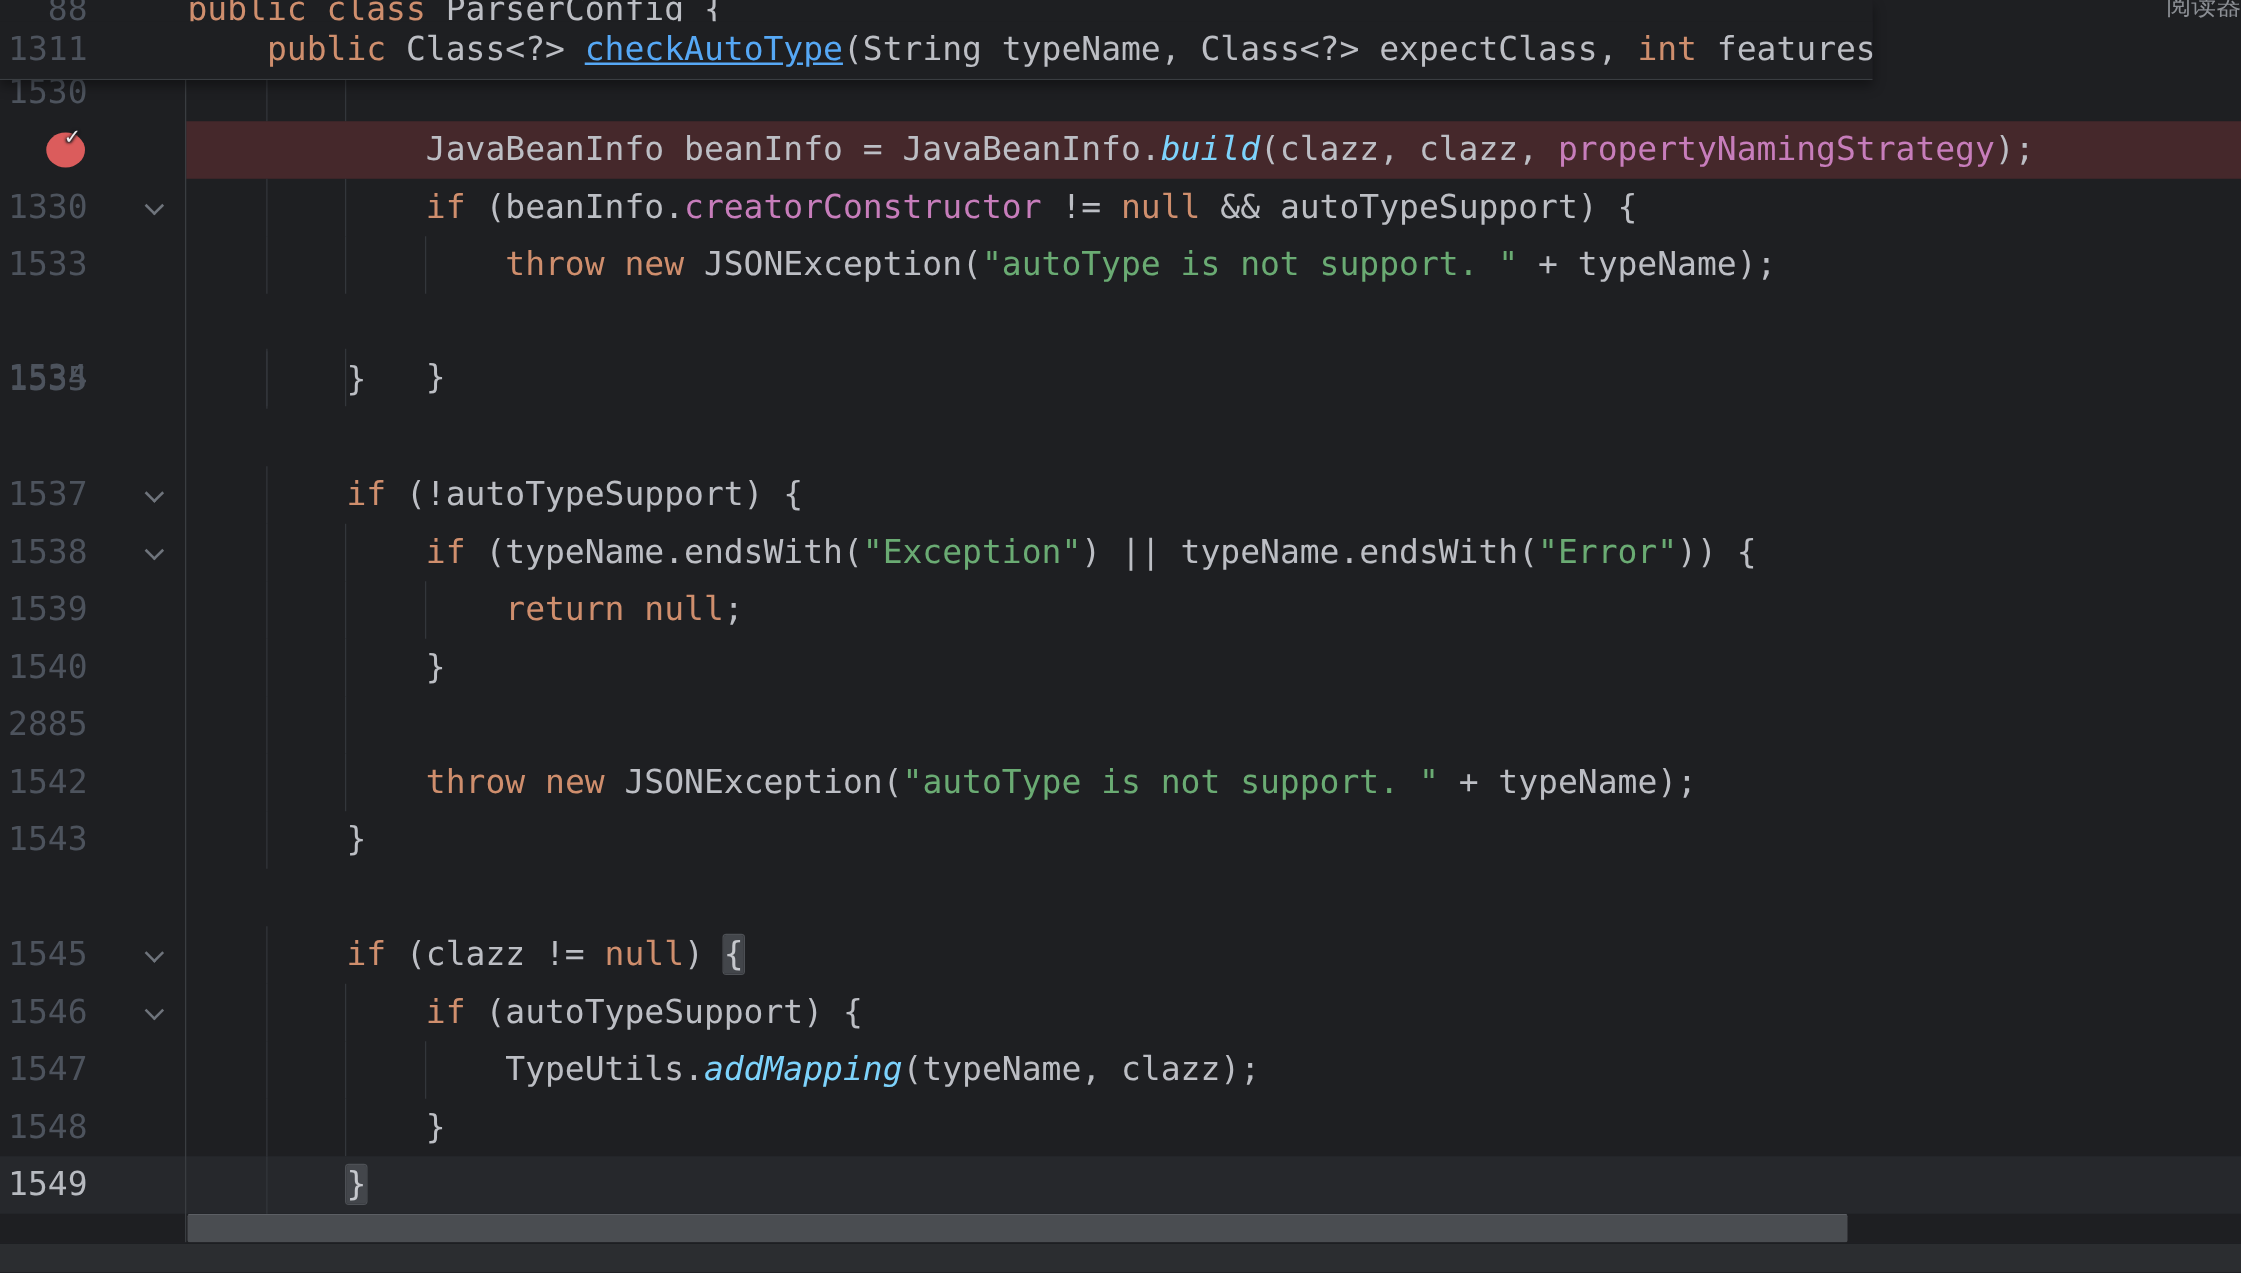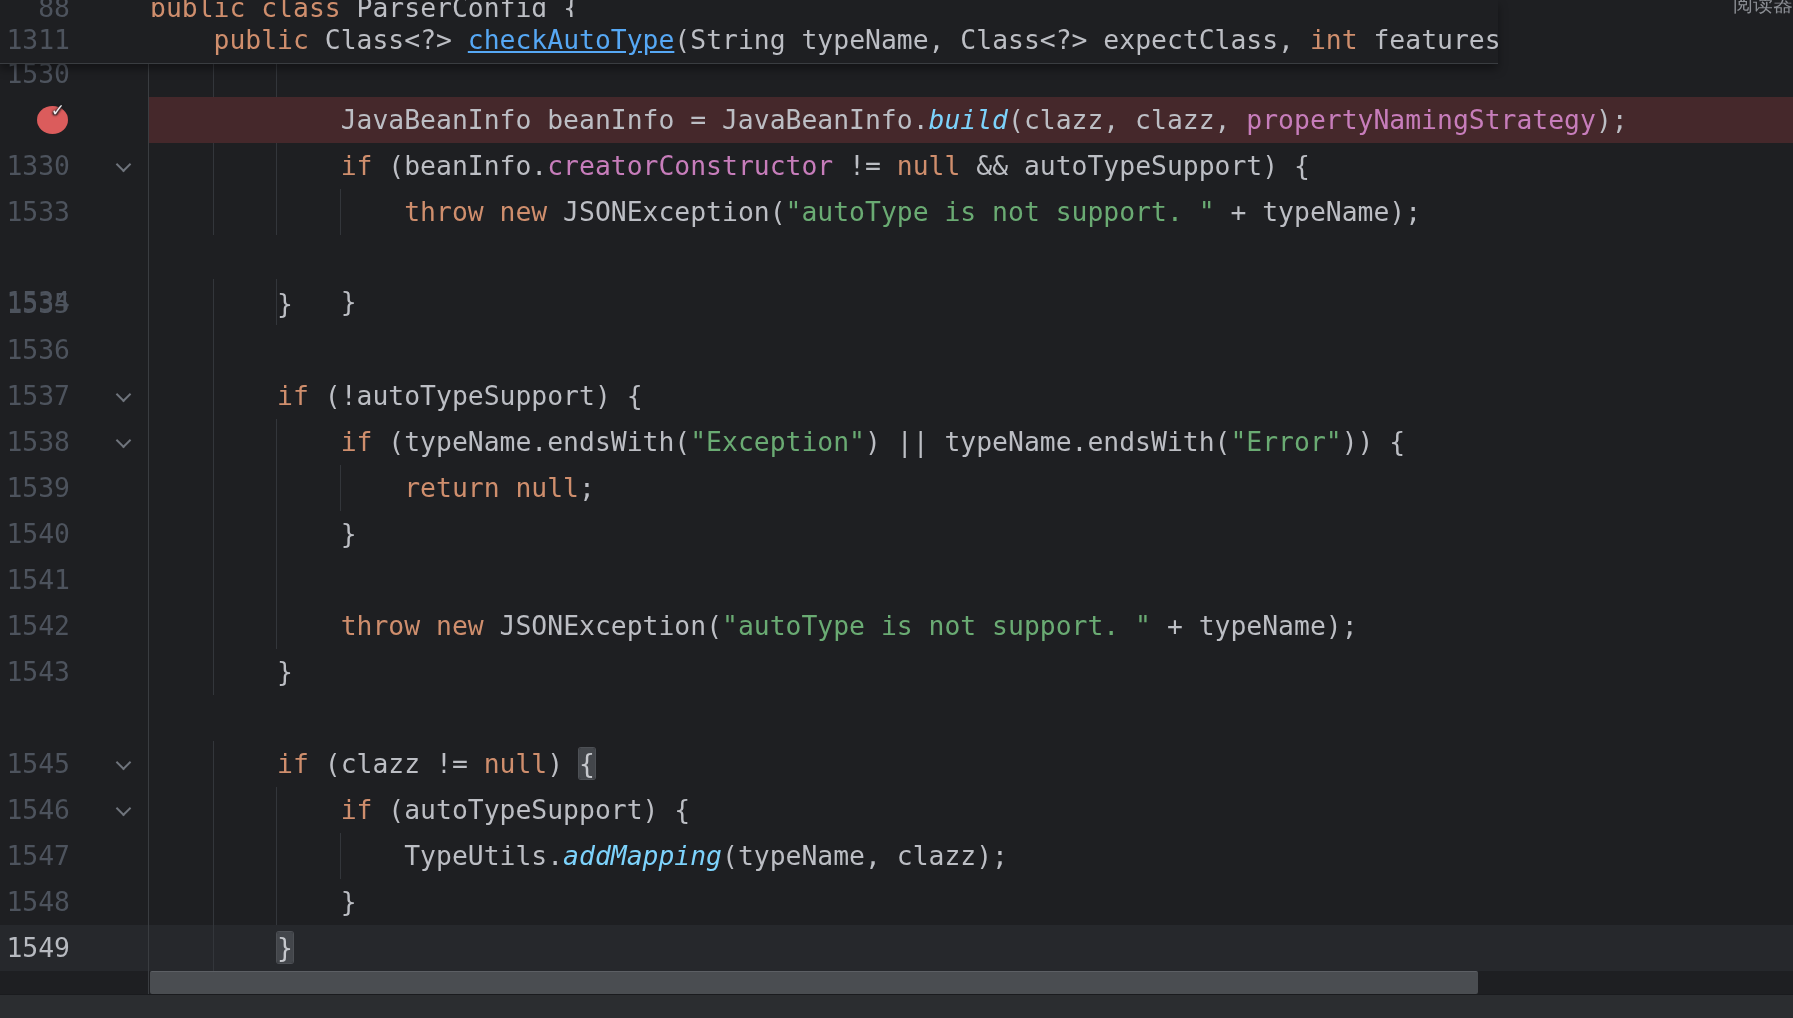--- a/index.html
+++ b/index.html
@@ -81,24 +81,20 @@
         <div class="g" style="left: 213px;"></div>
         <div class="g" style="left: 276px;"></div>
         <div class="num">1534</div>
         <div class="code"><span class="tok-t">            }</span></div>
       </div>
       <div class="row" style="top: 281px;">
         <div class="g" style="left: 213px;"></div>
         <div class="num">1535</div>
         <div class="code"><span class="tok-t">        }</span></div>
       </div>
-      <div class="row" style="top: 327px;">
-        <div class="g" style="left: 213px;"></div>
-        <div class="num">1536</div>
-      </div>
       <div class="row" style="top: 373px;">
         <div class="g" style="left: 213px;"></div>
         <div class="num">1537</div>
         <div class="chev"></div>
         <div class="code"><span class="tok-t">        </span><span class="tok-k">if</span><span class="tok-t"> (!autoTypeSupport) {</span></div>
       </div>
       <div class="row" style="top: 419px;">
         <div class="g" style="left: 213px;"></div>
         <div class="g" style="left: 276px;"></div>
         <div class="num">1538</div>
@@ -114,21 +110,21 @@
       </div>
       <div class="row" style="top: 511px;">
         <div class="g" style="left: 213px;"></div>
         <div class="g" style="left: 276px;"></div>
         <div class="num">1540</div>
         <div class="code"><span class="tok-t">            }</span></div>
       </div>
       <div class="row" style="top: 557px;">
         <div class="g" style="left: 213px;"></div>
         <div class="g" style="left: 276px;"></div>
-        <div class="num">1541</div>
+        <div class="num">2885</div>
       </div>
       <div class="row" style="top: 603px;">
         <div class="g" style="left: 213px;"></div>
         <div class="g" style="left: 276px;"></div>
         <div class="num">1542</div>
         <div class="code"><span class="tok-t">            </span><span class="tok-k">throw</span><span class="tok-t"> </span><span class="tok-k">new</span><span class="tok-t"> JSONException(</span><span class="tok-s">"autoType is not support. "</span><span class="tok-t"> + typeName);</span></div>
       </div>
       <div class="row" style="top: 649px;">
         <div class="g" style="left: 213px;"></div>
         <div class="num">1543</div>

